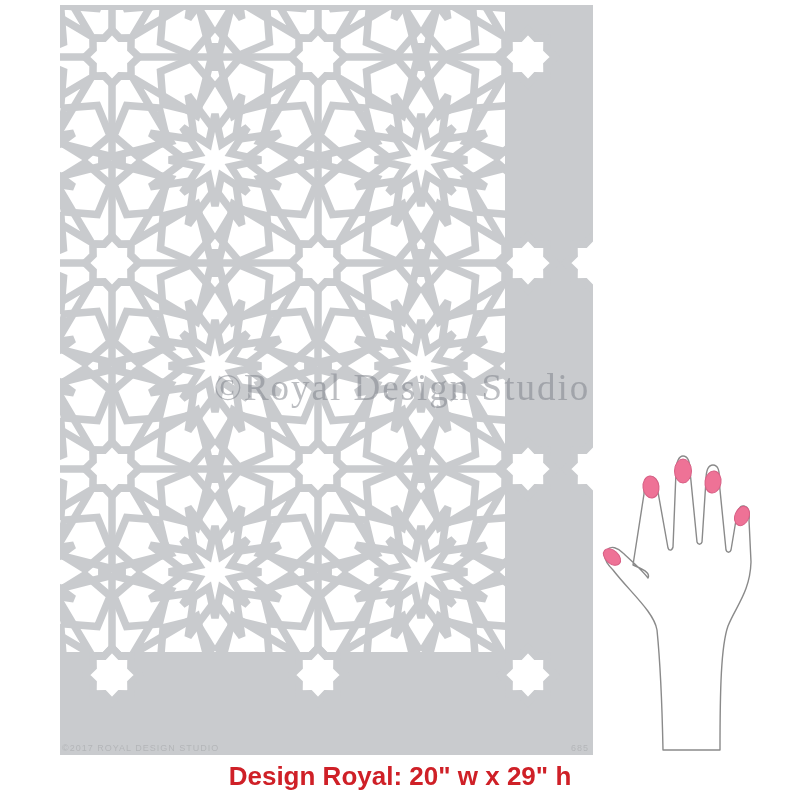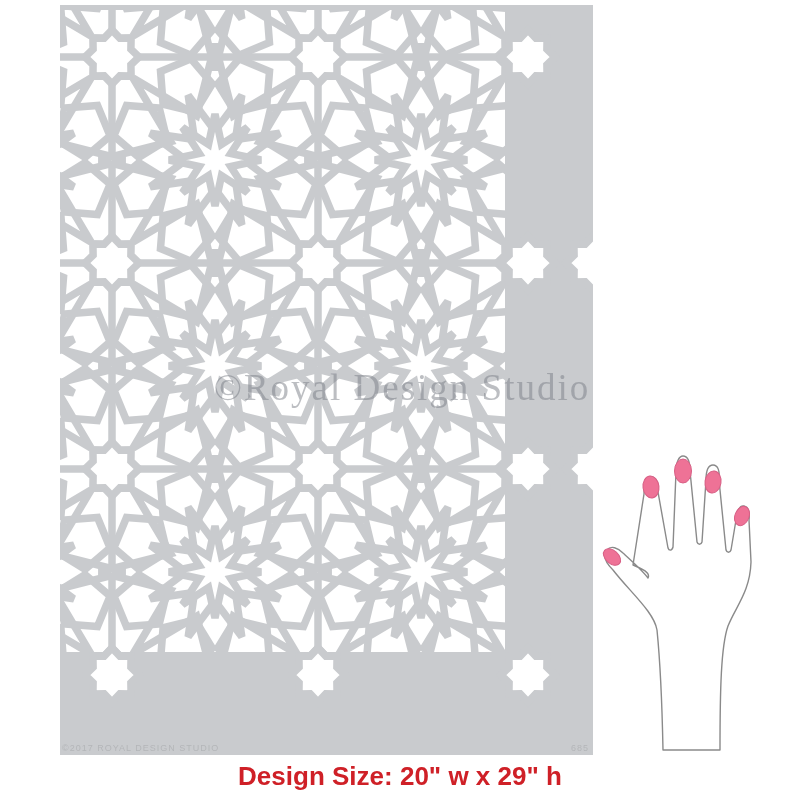--- a/index.html
+++ b/index.html
@@ -95,14 +95,14 @@
     <g fill="#ee7296" stroke="#d85f85" stroke-width="1">
       <ellipse cx="651" cy="487" rx="8" ry="11" transform="rotate(-7 651 487)"></ellipse>
       <ellipse cx="683" cy="471" rx="8.5" ry="12"></ellipse>
       <ellipse cx="713" cy="482" rx="8" ry="11" transform="rotate(8 713 482)"></ellipse>
       <ellipse cx="742" cy="516" rx="7" ry="10" transform="rotate(22 742 516)"></ellipse>
       <ellipse cx="612" cy="557" rx="6.5" ry="10" transform="rotate(-48 612 557)"></ellipse>
     </g>
   </g>
 </svg>
 
-<div id="caption"><span>Design Size:</span><span class="sp"> </span><span>20" w x 29" h</span></div>
+<div id="caption"><span>Design Royal:</span><span class="sp"> </span><span>20" w x 29" h</span></div>
 </div>
 
 </body></html>

